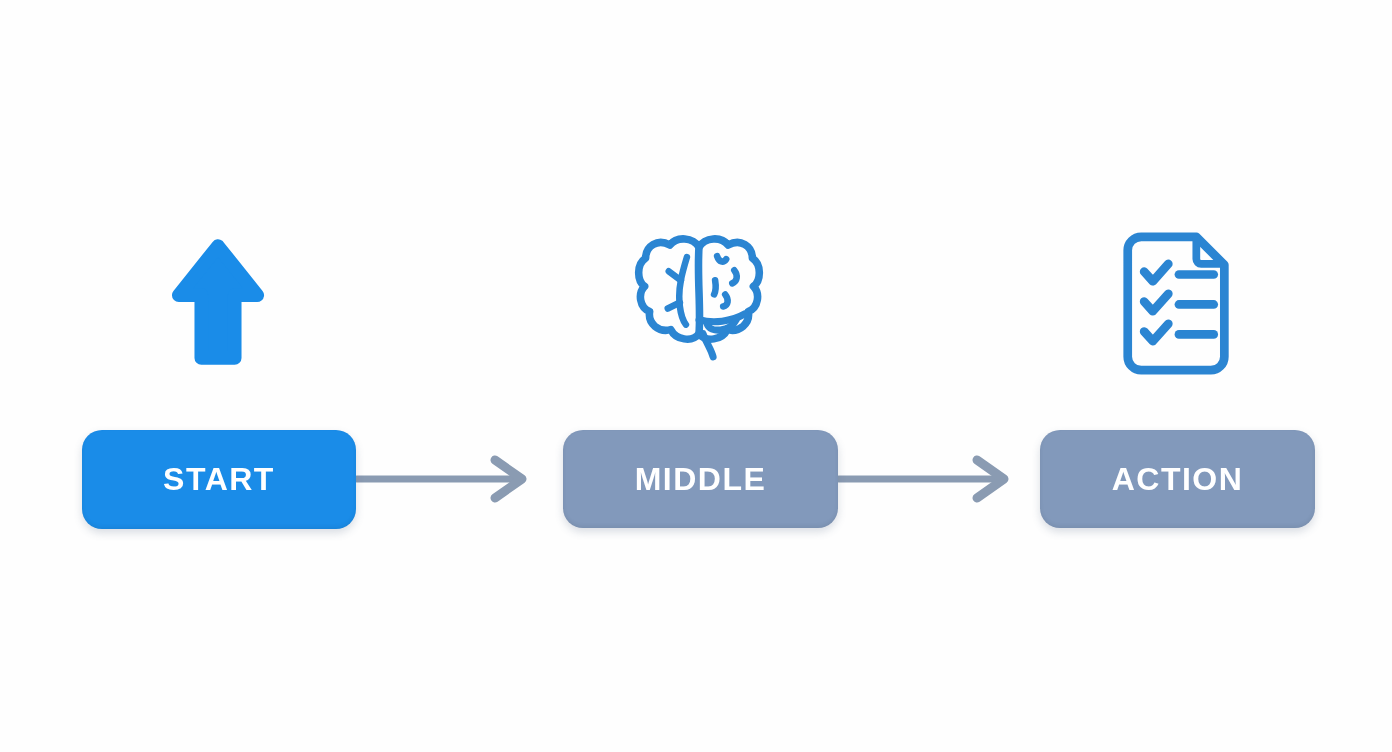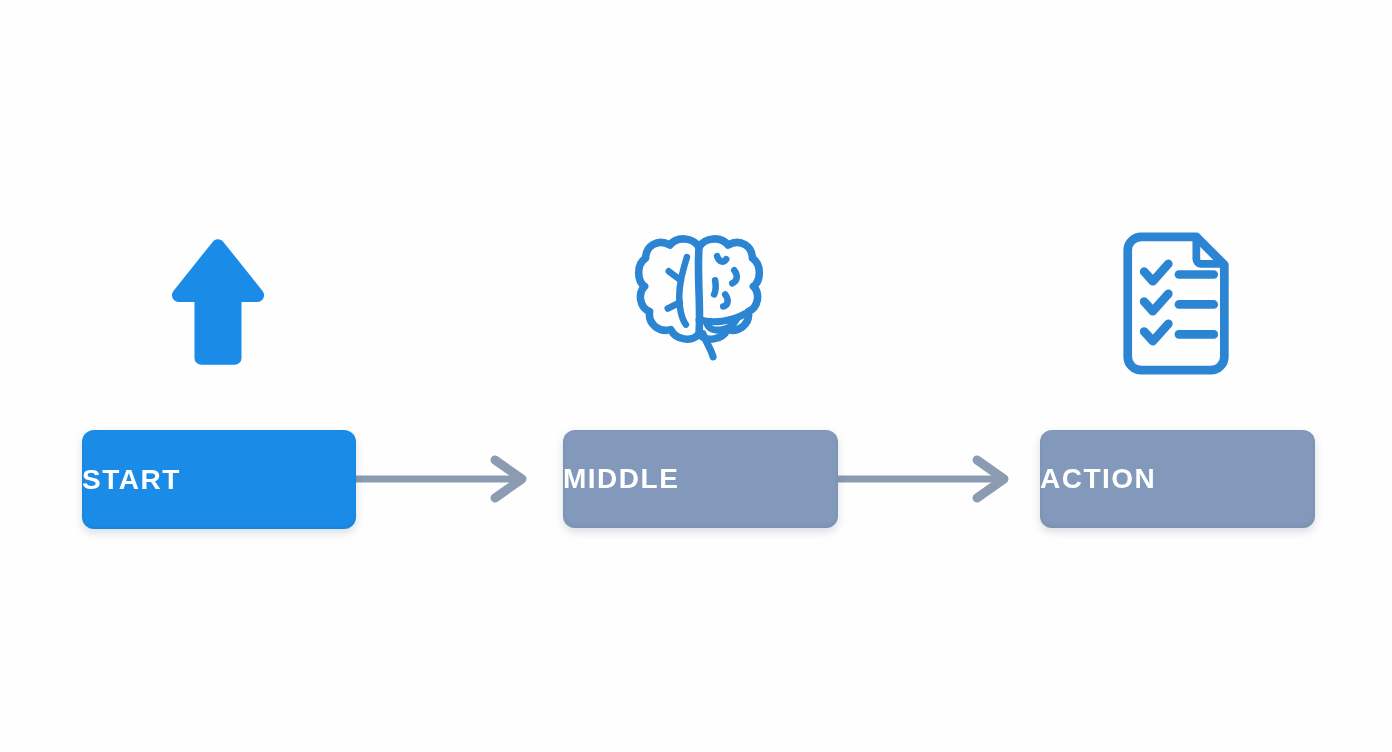--- a/index.html
+++ b/index.html
@@ -2,22 +2,22 @@
 <html style="--accent-blue: #1a8ce8; --icon-blue: #2b85d2; --connector: #8a9bb2;"><head>
 <meta charset="utf-8">
 <style>
   html,body{margin:0;padding:0;background:#ffffff;}
   .canvas{
     position:relative;width:1392px;height:752px;overflow:hidden;
     background:#fefefe;
     font-family:"Liberation Sans",sans-serif;
   }
   .node{
-    position:absolute;display:flex;align-items:center;justify-content:flex-start;
-    border-radius:12px;font-weight:bold;font-size:28px;letter-spacing:1.5px;
+    position:absolute;display:flex;align-items:center;justify-content:center;
+    border-radius:20px;font-weight:bold;font-size:32px;letter-spacing:1.5px;
     box-shadow:0 4px 9px rgba(70,90,120,.20), inset 0 -2px 4px rgba(0,0,0,.07);
     user-select:none;
   }
   #node-start{left:82px;top:430px;width:274px;height:99px;}
   #node-middle{left:563px;top:430px;width:275px;height:98px;}
   #node-action{left:1040px;top:430px;width:275px;height:98px;}
   .icon{position:absolute;}
   #icon-up{left:169px;top:237px;width:98px;height:134px;}
   #icon-brain{left:633px;top:232px;width:132px;height:141px;}
   #icon-doc{left:1120px;top:227px;width:114px;height:153px;}

